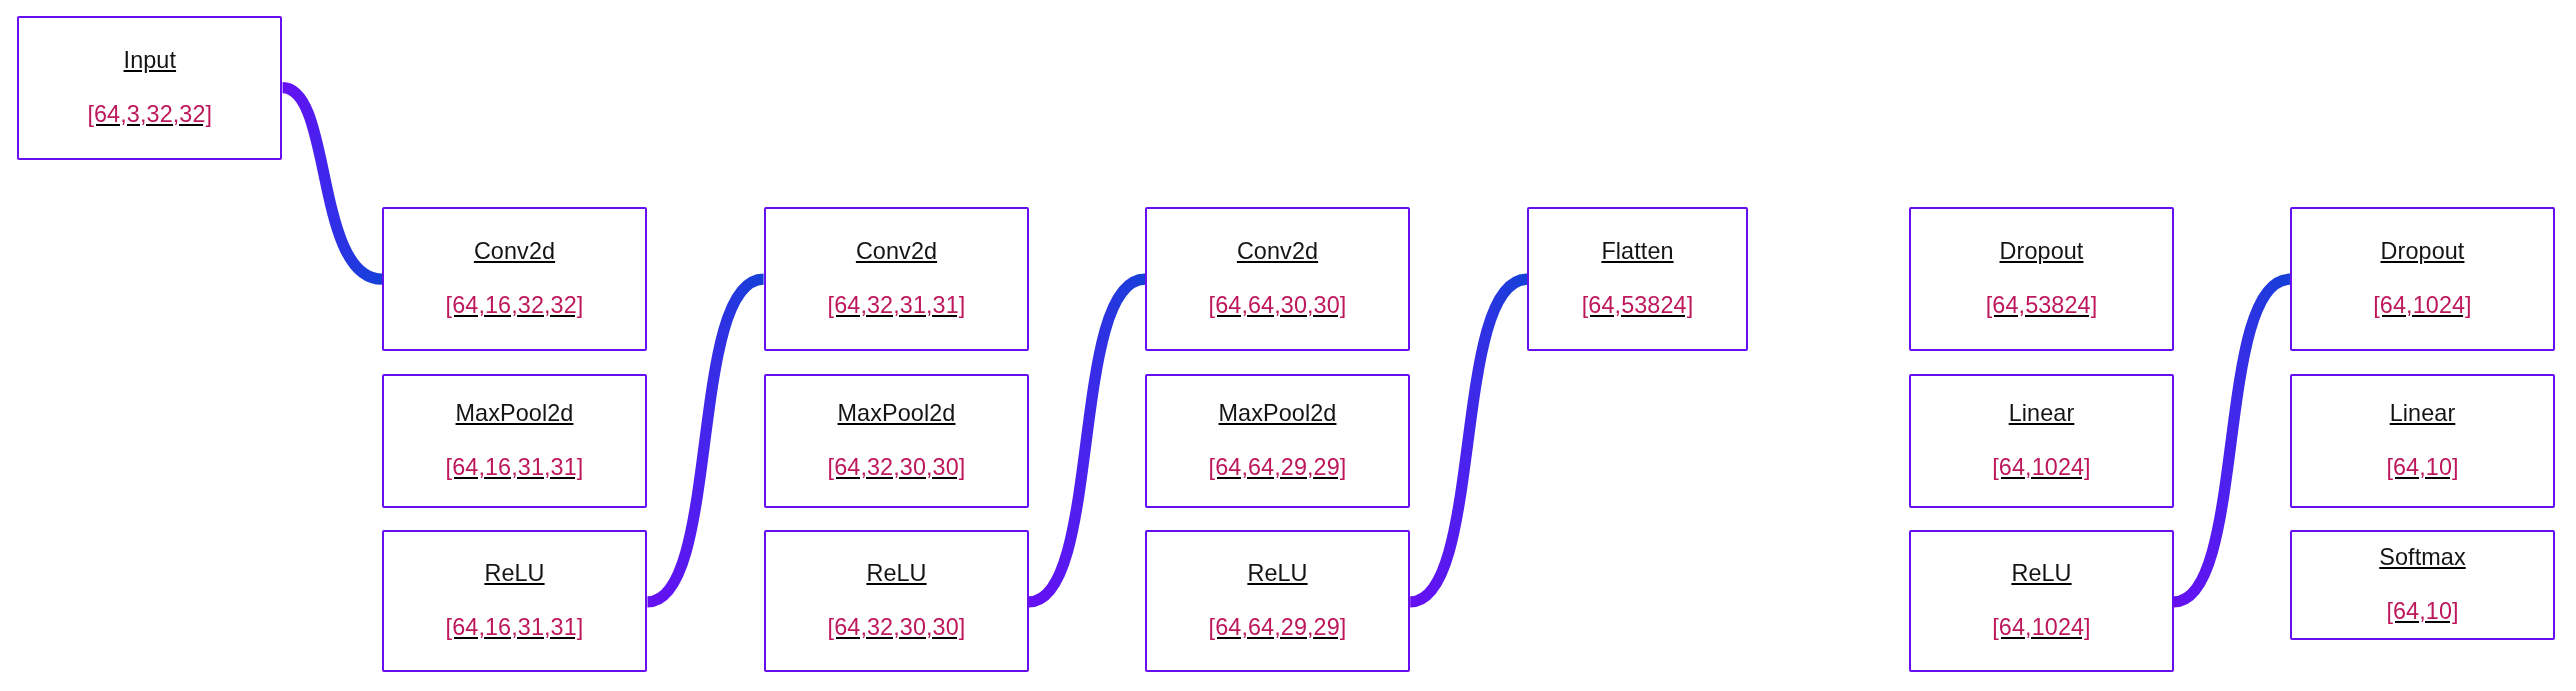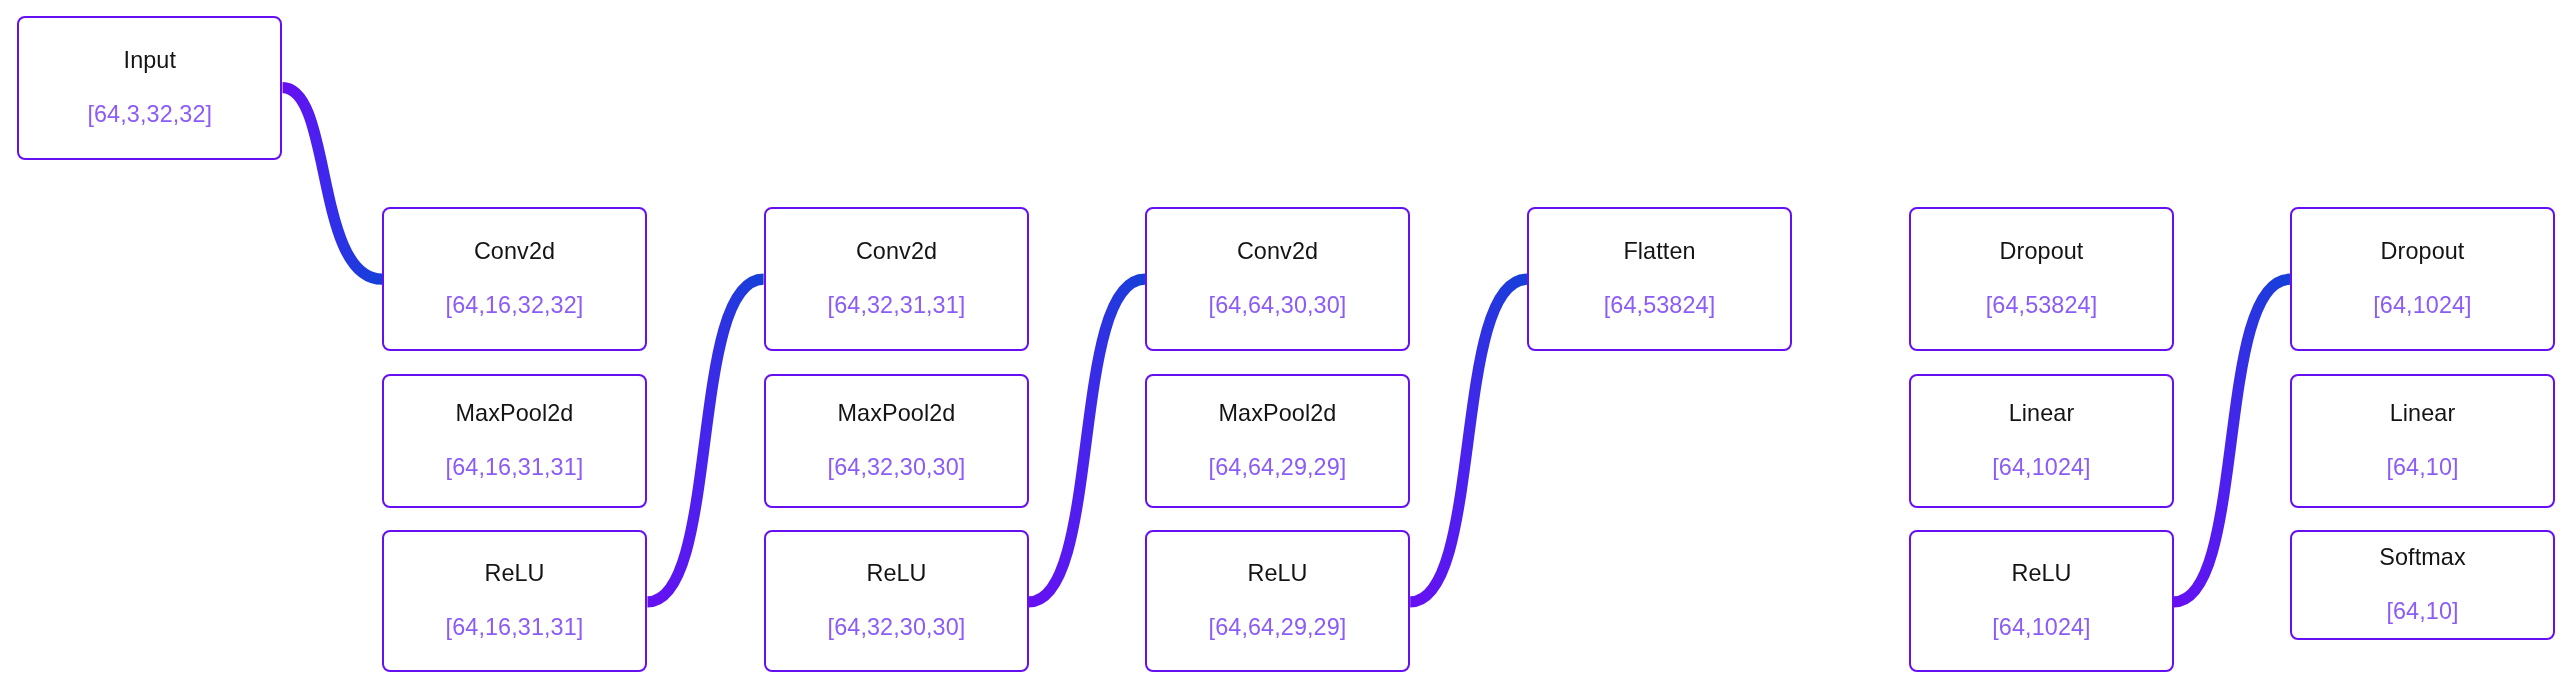--- a/index.html
+++ b/index.html
@@ -27,37 +27,38 @@
   #node-layer {
     position: absolute;
     left: 0; top: 0;
     width: 2576px; height: 692px;
   }
   .node {
     position: absolute;
     box-sizing: border-box;
     background: #ffffff;
     border: 2.3px solid #6610f2;
-    border-radius: 8px;
+    border-radius: 2px;
     display: flex;
     flex-direction: column;
     align-items: center;
     justify-content: center;
     text-align: center;
     overflow: hidden;
+    text-decoration: underline;
   }
   .node-label {
     color: #141414;
     font-size: 23.4px;
     line-height: 1.1;
     letter-spacing: 0.1px;
     white-space: nowrap;
   }
   .node-shape {
-    color: #8b5cf6;
+    color: #be185d;
     font-size: 23.4px;
     line-height: 1.1;
     letter-spacing: 0.1px;
     white-space: nowrap;
     margin-top: 28px;
   }
 </style>
 </head>
 <body>
 
@@ -138,21 +139,21 @@
         <div class="node-shape">[64,64,30,30]</div>
       </div>
       <div class="node" style="left: 1145px; top: 374px; width: 265px; height: 134px; border-color: rgb(102, 16, 242); background: rgb(255, 255, 255);">
         <div class="node-label">MaxPool2d</div>
         <div class="node-shape">[64,64,29,29]</div>
       </div>
       <div class="node" style="left: 1145px; top: 530px; width: 265px; height: 142px; border-color: rgb(102, 16, 242); background: rgb(255, 255, 255);">
         <div class="node-label">ReLU</div>
         <div class="node-shape">[64,64,29,29]</div>
       </div>
-      <div class="node" style="left: 1527px; top: 207px; width: 265px; height: 144px; border-color: rgb(102, 16, 242); background: rgb(255, 255, 255);">
+      <div class="node" style="left: 1527px; top: 207px; width: 221px; height: 144px; border-color: rgb(102, 16, 242); background: rgb(255, 255, 255);">
         <div class="node-label">Flatten</div>
         <div class="node-shape">[64,53824]</div>
       </div>
       <div class="node" style="left: 1909px; top: 207px; width: 265px; height: 144px; border-color: rgb(102, 16, 242); background: rgb(255, 255, 255);">
         <div class="node-label">Dropout</div>
         <div class="node-shape">[64,53824]</div>
       </div>
       <div class="node" style="left: 1909px; top: 374px; width: 265px; height: 134px; border-color: rgb(102, 16, 242); background: rgb(255, 255, 255);">
         <div class="node-label">Linear</div>
         <div class="node-shape">[64,1024]</div>

